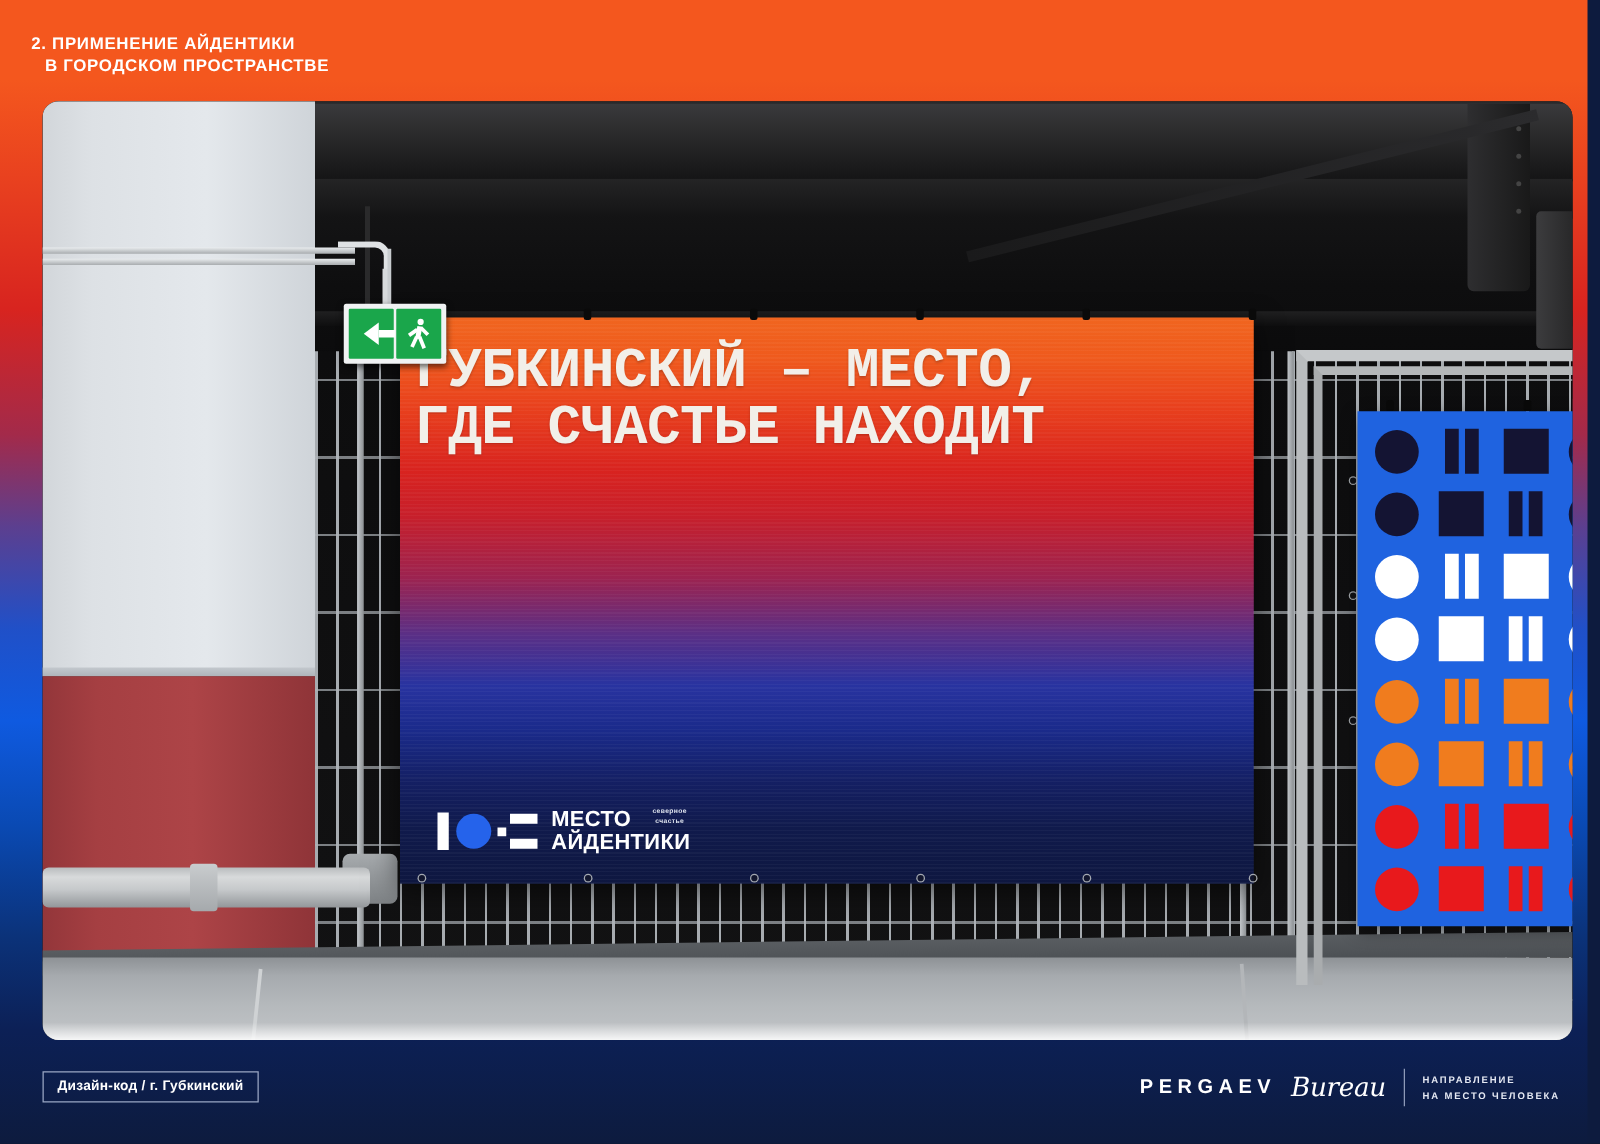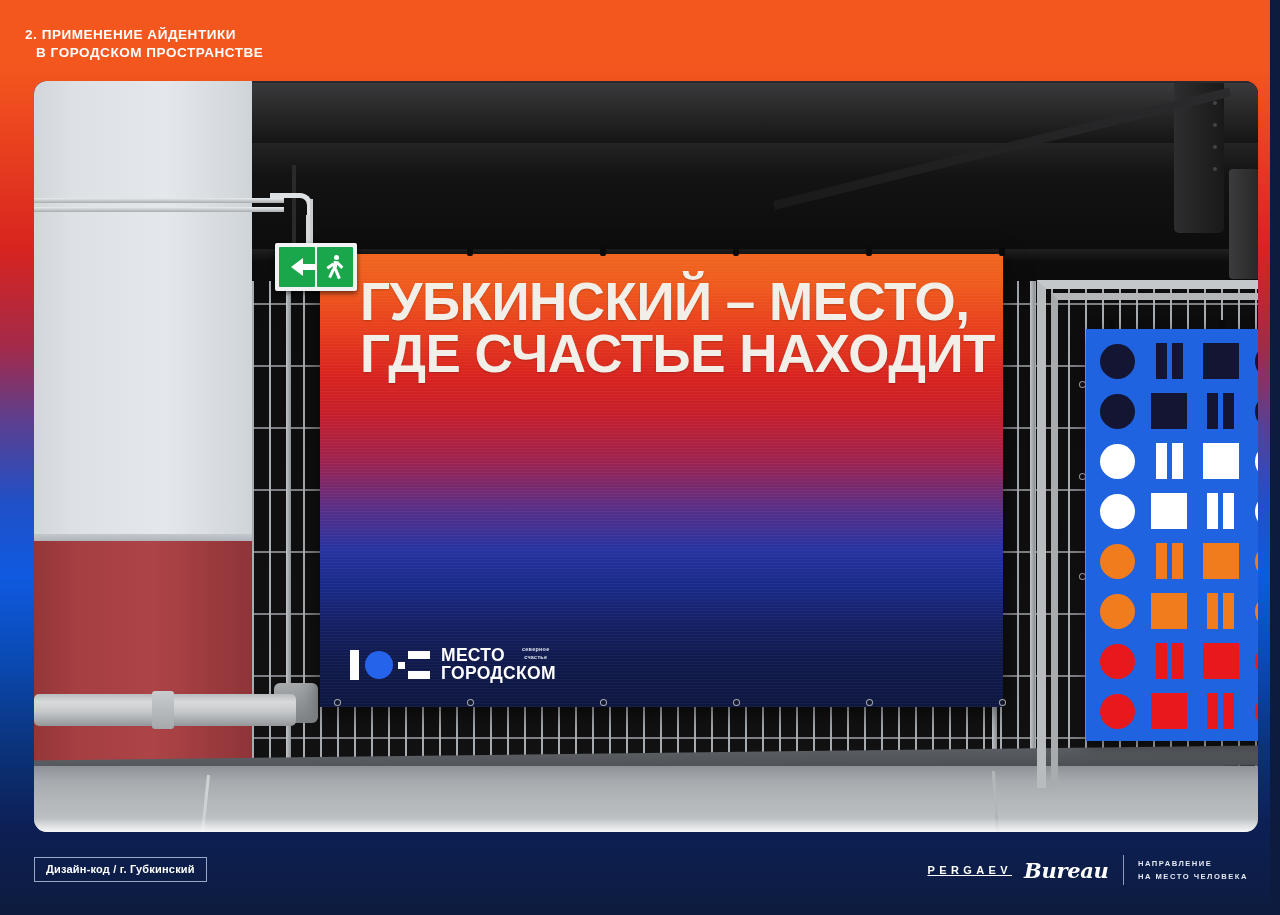--- a/index.html
+++ b/index.html
@@ -210,28 +210,28 @@
       #d8231f 27%, #c71f2b 35%, #9c2350 46%,
       #5a2f86 56%, #2833a0 65%, #1a2a8a 73%,
       #141f63 82%, #101a4c 90%, #0e1740 100%);
     box-shadow:0 6px 22px rgba(0,0,0,.55);
   }
   .banner-inner {
     position:absolute; inset:0;
     background:repeating-linear-gradient(0deg, rgba(255,255,255,.035) 0 1px, rgba(0,0,0,0) 1px 3px);
   }
   .banner-text {
-    position:absolute; left:40px; top:22px;
+    position:absolute; left:12px; top:22px;
     color:#f2efe9;
     font-weight:bold;
-    font-size:53px;
+    font-size:45px;
     line-height:0.99;
     letter-spacing:-0.5px;
     text-transform:uppercase;
-    font-family:Liberation Sans, sans-serif;
+    font-family:Liberation Mono, monospace;
     transform:scaleX(1.0);
     text-shadow:0 1px 2px rgba(0,0,0,.2);
   }
   .banner-text div { white-space:nowrap; }
 
   
   .blogo {
     position:absolute; left:30px; bottom:24px;
     display:flex; align-items:center; gap:11px;
   }
@@ -332,24 +332,24 @@
     color:#fff; font-size:11px; font-weight:bold;
     letter-spacing:.2px;
     z-index:40;
   }
   .footer-brand {
     position:absolute; right:22px; top:855px;
     display:flex; align-items:center; gap:14px;
     z-index:40;
   }
   .fb-perg {
-    color:#fff; font-size:11px; font-weight:bold; letter-spacing:4.4px;text-decoration:underline;
+    color:#fff; font-size:16px; font-weight:bold; letter-spacing:4.4px;
   }
   .fb-bureau {
-    color:#fff; font-size:21px; font-style:italic; font-weight:bold;
+    color:#fff; font-size:21px; font-style:italic; font-weight:normal;
     font-family:"DejaVu Serif", serif; letter-spacing:-0.3px;
     margin-left:-2px;
   }
   .fb-div { width:1.4px; height:30px; background:#8e9ab8; }
   .fb-sub {
     color:#e4e8f2; font-size:7.6px; font-weight:bold;
     letter-spacing:1.5px; line-height:1.75;
   }
 </style>
 </head>
@@ -427,21 +427,21 @@
       <div class="blogo">
         <div class="blogo-mark">
           <span class="bm-bar"></span>
           <span class="bm-circle"></span>
           <span class="bm-sq"></span>
           <span class="bm-r1"></span>
           <span class="bm-r2"></span>
         </div>
         <div class="blogo-words">
           <div>МЕСТО</div>
-          <div>ГОРОДСКОМ</div>
+          <div>АЙДЕНТИКИ</div>
         </div>
         <div class="blogo-sup">
           <div>северное</div>
           <div>счастье</div>
         </div>
       </div>
     </div>
 
     <div id="grommets">
         <span class="grommet" style="left: 300px; top: 166px;"></span>

